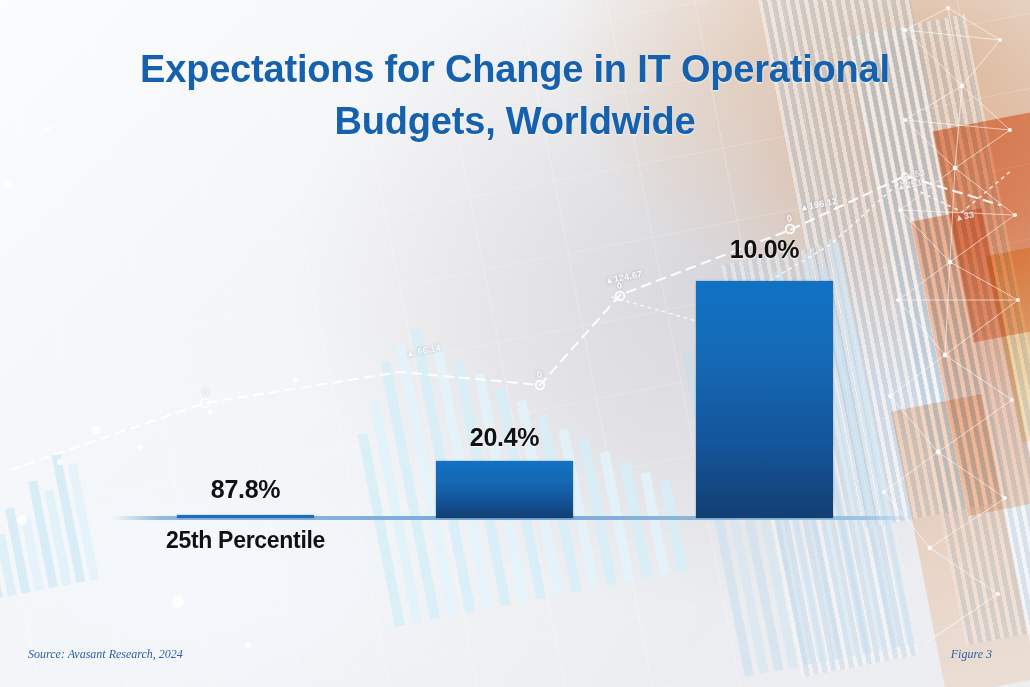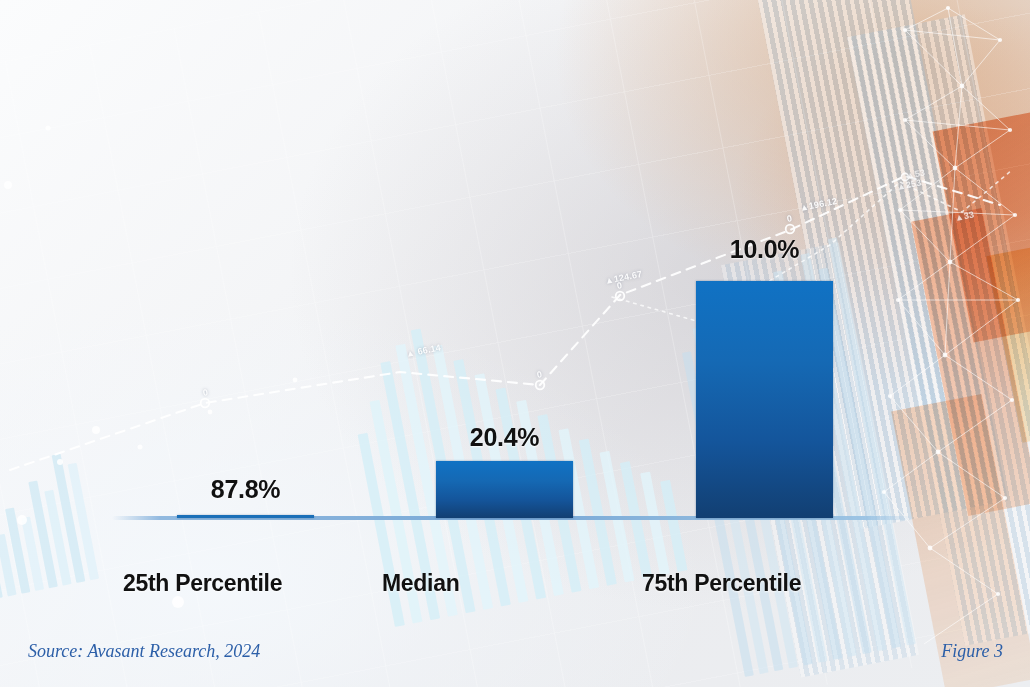--- a/index.html
+++ b/index.html
@@ -160,39 +160,38 @@
     color: #111111;
     font-size: 25px;
     font-weight: bold;
     letter-spacing: -0.3px;
     text-shadow: 0 1px 2px rgba(255,255,255,.85);
   }
   .bar-cat {
     position: absolute;
     top: 527px;
     width: 245px;
-    text-align: left;
+    text-align: center;
     color: #111111;
     font-size: 23px;
     font-weight: bold;
     letter-spacing: -0.3px;
     text-shadow: 0 1px 2px rgba(255,255,255,.8);
-    margin-top: 43px;
   }
 
   .footer-src, .footer-fig {
     position: absolute;
     bottom: 25px;
     color: #2c5fa8;
-    font-size: 18px;
+    font-size: 12px;
     font-style: italic;
     font-family: "Liberation Serif", serif;
   }
   .footer-src { left: 28px; }
-  .footer-fig { right: 27px; margin-top: 16px; }
+  .footer-fig { right: 38px; margin-top: 16px; }
 </style>
 </head>
 <body>
 
 <div id="figure">
 
   <div class="bg-base"></div>
   <div class="bg-grid"></div>
 
   <div class="stripe-panel" style="left:806px; top:-40px; width:150px; height:560px; transform:rotate(-11deg); opacity:.55;"></div>
@@ -329,20 +328,21 @@
   <div class="bg-tag" style="left:800px; top:203px; transform:rotate(-11deg);">▲196.12</div>
   <div class="bg-tag" style="left:897px; top:182px; transform:rotate(-11deg); opacity:.8;">▲253</div>
   <div class="bg-tag" style="left:955px; top:213px; transform:rotate(-11deg); opacity:.8;">▲33</div>
   <div class="bg-tag" style="left:906px; top:171px; transform:rotate(-11deg); opacity:.7;">▲53</div>
 
   <div class="bg-tag" style="left:203px; top:388px; transform:rotate(-11deg);">0</div>
   <div class="bg-tag" style="left:537px; top:370px; transform:rotate(-11deg);">0</div>
   <div class="bg-tag" style="left:617px; top:281px; transform:rotate(-11deg);">0</div>
   <div class="bg-tag" style="left:787px; top:214px; transform:rotate(-11deg);">0</div>
 
+  <div class="title">Expectations for Change in IT Operational Budgets, Worldwide</div>
 
   <div class="plot">
 
     <div class="axis-line"></div>
 
     <div class="bar-col" style="left:177px;">
       <div class="bar-zero"></div>
       <div class="bar-value" style="bottom:14px;">87.8%</div>
     </div>
 
@@ -350,20 +350,18 @@
       <div class="bar-rect" style="height:57px;"></div>
       <div class="bar-value" style="bottom:66px;">20.4%</div>
     </div>
 
     <div class="bar-col" style="left:696px;">
       <div class="bar-rect" style="height:237px;"></div>
       <div class="bar-value" style="bottom:254px;">10.0%</div>
     </div>
 
     <div class="bar-cat" style="left:123px;">25th Percentile</div>
-    <div class="bar-cat" style="left:382px;">Median</div>
-    <div class="bar-cat" style="left:642px;">75th Percentile</div>
   </div>
 
   <div class="footer-src">Source: Avasant Research, 2024</div>
   <div class="footer-fig">Figure 3</div>
 
 </div>
 
 </body></html>

